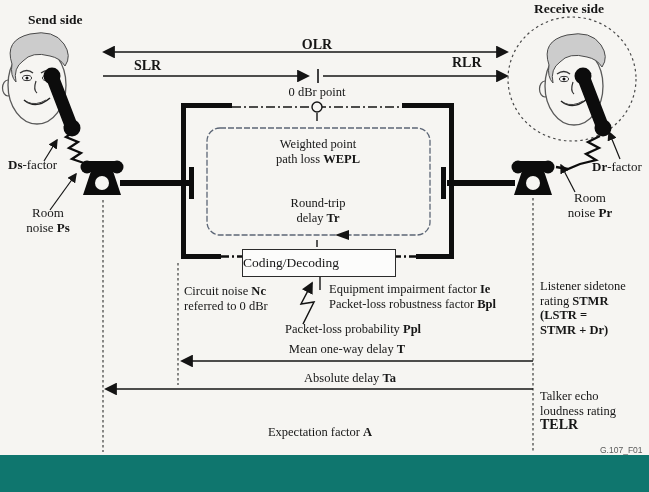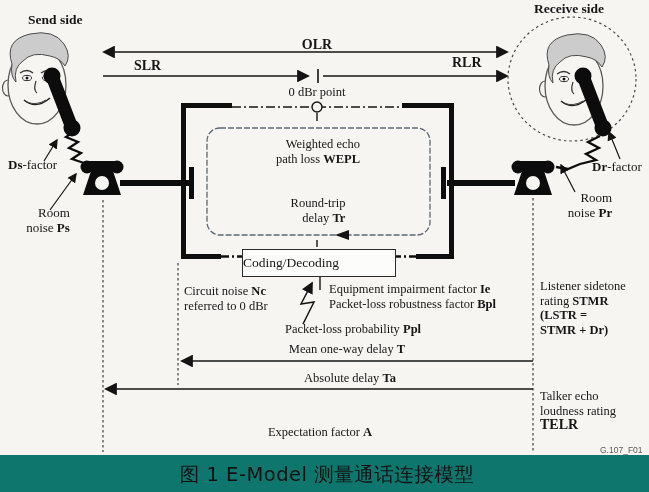--- a/index.html
+++ b/index.html
@@ -2,21 +2,21 @@
 <html><head>
 <meta charset="utf-8">
 <style>
   html,body{margin:0;padding:0;background:#ffffff;}
   #stage{position:relative;width:649px;height:492px;background:#0f766e;overflow:hidden;
          font-family:"Liberation Serif","DejaVu Serif",serif;color:#161616;padding-left:32px;}
   #diagram{position:absolute;left:0;top:0;width:649px;height:455px;background:#f6f5f2;}
   svg{position:absolute;left:0;top:0;}
   .lbl{position:absolute;white-space:nowrap;font-size:12.5px;line-height:14.5px;color:#161616;}
   .lbl .line{display:block;}
-  .ctr{transform:translateX(-50%);text-align:right;}
+  .ctr{transform:translateX(-50%);text-align:center;}
   .b{font-weight:bold;}
   .big{font-size:14px;font-weight:bold;}
   .ttl{font-size:13.5px;font-weight:bold;}
   .codingbox{position:absolute;left:242px;top:249px;width:152px;height:26px;
              background:#fcfcfb;border:1.4px solid #2b2b2b;display:flex;
              align-items:center;font-size:13.5px;}
   .figid{position:absolute;left:600px;top:445px;font-family:"Liberation Sans","DejaVu Sans",sans-serif;
          font-size:8.5px;color:#5a5a5a;}
   .caption{position:absolute;left:327px;top:461px;transform:translateX(-50%);
            font-family:"DejaVu Sans","Liberation Sans",sans-serif;font-size:19.5px;
@@ -139,21 +139,21 @@
 
     <div class="lbl ttl" style="left:28px;top:13px">Send side</div>
     <div class="lbl ttl" style="left:534px;top:2px">Receive side</div>
 
     <div class="lbl big ctr" style="left:317px;top:38px">OLR</div>
     <div class="lbl big" style="left:134px;top:59px">SLR</div>
     <div class="lbl big" style="left:452px;top:56px">RLR</div>
     <div class="lbl ctr" style="left:317px;top:85px">0 dBr point</div>
 
     <div class="lbl ctr" style="left:318px;top:137px">
-      <span class="line">Weighted echo</span>
+      <span class="line">Weighted point</span>
       <span class="line"><span>path loss </span><span class="b">WEPL</span></span>
     </div>
     <div class="lbl ctr" style="left:318px;top:196px">
       <span class="line">Round-trip</span>
       <span class="line"><span>delay </span><span class="b">Tr</span></span>
     </div>
 
     <div class="codingbox">
       <span>Coding/Decoding</span>
     </div>
@@ -203,14 +203,13 @@
     </div>
     <div class="lbl" style="left:540px;top:389px">
       <span class="line">Talker echo</span>
       <span class="line">loudness rating</span>
       <span class="line b" style="font-size:14px">TELR</span>
     </div>
 
     <div class="figid">G.107_F01</div>
   </div>
 
-  <div class="caption">图 1 E-Model 测量通话连接模型</div>
 </div>
 
 </body></html>

